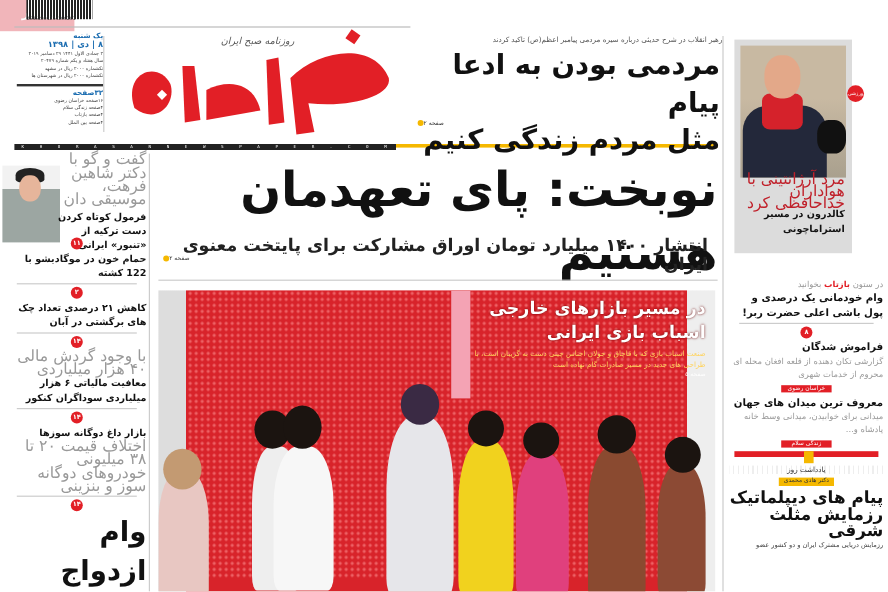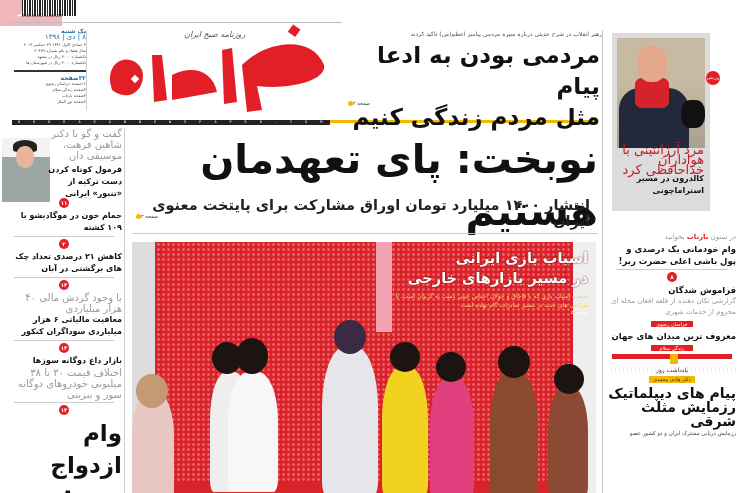--- a/index.html
+++ b/index.html
@@ -12,21 +12,21 @@
   .barcode { left: 22px; top: 0; width: 55px; height: 16px;
     background: repeating-linear-gradient(90deg, #222 0 1px, #fff 1px 2px, #222 2px 4px, #fff 4px 5px); }
   .barcode-num { left: 22px; top: 13px; font-size: 4px; color: #333; font-family: "DejaVu Sans Mono", monospace; }
   .watermark { left: 0; top: 0; width: 62px; height: 26px; background: rgba(230,120,130,0.55); color: #fff;
     font-size: 11px; font-weight: bold; text-align: center; line-height: 22px; }
   .topline { left: 12px; top: 22px; width: 330px; height: 1px; background: #bbb; }
 
   
   .info { left: 14px; top: 28px; width: 72px; font-size: 4px; line-height: 6px; color: #444; }
   .info .day { color: #1a6cb0; font-size: 6px; font-weight: bold; }
-  .info .date { color: #1a6cb0; font-size: 7px; font-weight: normal; margin-bottom: 2px; }
+  .info .date { color: #1a6cb0; font-size: 7px; font-weight: bold; margin-bottom: 2px; }
   .info .rule { height: 2px; background: #333; margin: 4px 0 3px; }
   .info .pages { color: #1a6cb0; font-size: 6px; font-weight: bold; }
   .info-sep { left: 86px; top: 30px; width: 1px; height: 80px; background: #ccc; }
 
   
   .logo { left: 92px; top: 20px; width: 240px; height: 100px; }
   .logo-sub { left: 184px; top: 30px; font-family: "DejaVu Serif", serif; font-size: 8px; color: #555; font-style: italic; }
 
   
   .strip { left: 12px; top: 120px; width: 318px; height: 5px; background: #222; color: #fff; font-size: 3.5px;
@@ -57,21 +57,21 @@
   .head { position: absolute; border-radius: 50%; background: #1b1410; }
   .photo-caption { right: 8px; top: 6px; width: 200px; color: #fff; }
   .photo-caption .t { font-size: 14.5px; font-weight: bold; line-height: 20px; text-shadow: 0 0 2px #600; }
   .photo-caption .d { font-size: 6px; color: #ffd35c; line-height: 9px; margin-top: 3px; }
   .photo-caption .pr { font-size: 5px; color: #fff; }
   .lcol-sep { left: 124px; top: 128px; width: 1px; height: 365px; background: #ccc; }
   .portrait { left: 2px; top: 138px; width: 48px; height: 64px; background: linear-gradient(180deg, #f2f2f2 0 30%, #9ca6a2 30%); }
   .portrait .face { position: absolute; left: 14px; top: 8px; width: 18px; height: 22px; border-radius: 45%; background: #e6b59b; }
   .portrait .hair { position: absolute; left: 11px; top: 2px; width: 24px; height: 12px; border-radius: 50% 50% 20% 20%; background: #222; }
   .lt { font-size: 8px; line-height: 12px; color: #111; font-weight: bold; }
-  .lg { font-size: 10px; line-height: 11px; color: #999; }
+  .lg { font-size: 13px; line-height: 11px; color: #999; }
   .badge { display: block; margin: 2px auto; width: 10px; height: 10px; border-radius: 50%; background: #e21f26; color: #fff;
     font-size: 5.5px; line-height: 10px; text-align: center; font-weight: bold; }
   .sep-line { height: 1px; background: #ccc; margin: 2px 8px; position: relative; }
   .big-l { font-size: 23px; line-height: 32px; font-weight: bold; color: #111; }
 
   
   .rcol-sep { left: 602px; top: 30px; width: 1px; height: 463px; background: #ccc; }
   .rphoto { left: 612px; top: 33px; width: 98px; height: 178px; background: #dcdcdc; }
   .rphoto .img { position: absolute; left: 5px; top: 5px; width: 88px; height: 110px;
     background: linear-gradient(180deg, #c8b9a2 0 40%, #a9a08e 100%); overflow: hidden; }
@@ -162,41 +162,41 @@
   <div class="kid" style="left:250px;top:125px;width:46px;height:130px;background:#f1d21e;"></div>
   <div class="head" style="left:258px;top:100px;width:30px;height:30px;"></div>
   <div class="kid" style="left:298px;top:136px;width:44px;height:120px;background:#e0407d;"></div>
   <div class="head" style="left:304px;top:110px;width:30px;height:30px;"></div>
   <div class="kid" style="left:358px;top:130px;width:48px;height:130px;background:#8a4a30;"></div>
   <div class="head" style="left:366px;top:104px;width:32px;height:32px;"></div>
   <div class="kid" style="left:416px;top:145px;width:40px;height:110px;background:#8c4a34;"></div>
   <div class="head" style="left:422px;top:122px;width:30px;height:30px;"></div>
 
   <div class="abs photo-caption rtl">
+    <div class="t">در مسیر بازارهای خارجی</div>
     <div class="t">اسباب بازی ایرانی</div>
-    <div class="t">در مسیر بازارهای خارجی</div>
     <div class="d">صنعت اسباب بازی که با قاچاق و جولان اجناس چینی دست به گریبان است، با طراحی های جدید در مسیر صادرات گام نهاده است</div>
     <div class="pr">صفحه ۵</div>
   </div>
 </div>
 
 <div class="abs lcol-sep"></div>
 <div class="abs portrait">
   <div class="hair"></div>
   <div class="face"></div>
 </div>
 
 <div class="abs rtl" style="left:46px;top:128px;width:76px;">
   <div class="lg">گفت و گو با دکتر شاهین فرهت، موسیقی دان</div>
   <div class="lt" style="margin-top:3px;">فرمول کوتاه کردن دست ترکیه از «تنبور» ایرانی</div>
 </div>
 
 <div class="abs rtl" style="left:6px;top:196px;width:116px;">
   <span class="badge">۱۱</span>
-  <div class="lt">حمام خون در موگادیشو با ۱۰۹ کشته</div>
+  <div class="lt">حمام خون در موگادیشو با 122 کشته</div>
   <div class="sep-line"></div>
   <span class="badge">۲</span>
   <div class="lt">کاهش ۲۱ درصدی تعداد چک های برگشتی در آبان</div>
   <div class="sep-line"></div>
   <span class="badge">۱۴</span>
   <div class="lg">با وجود گردش مالی ۴۰ هزار میلیاردی</div>
   <div class="lt">معافیت مالیاتی ۶ هزار میلیاردی سوداگران کنکور</div>
   <div class="sep-line"></div>
   <span class="badge">۱۴</span>
   <div class="lt">بازار داغ دوگانه سوزها</div>
@@ -227,20 +227,21 @@
     <span style="color:#e21f26;font-weight:bold;">بازتاب</span>
     <span>بخوانید</span>
   </div>
   <div class="rt">وام خودمانی یک درصدی و پول باشی اعلی حضرت ربر!</div>
   <div class="sep-line"></div>
   <span class="badge">۸</span>
   <div class="rt">فراموش شدگان</div>
   <div class="rg">گزارشی تکان دهنده از قلعه افغان محله ای محروم از خدمات شهری</div>
   <span class="red-label">خراسان رضوی</span>
   <div class="rt">معروف ترین میدان های جهان</div>
+  <div class="rg">میدانی برای خوابیدن، میدانی وسط خانه پادشاه و...</div>
   <span class="red-label">زندگی سلام</span>
   <div class="ribbon">
       <div class="y"></div>
     </div>
   <div class="note">یادداشت روز</div>
   <span class="yellow-label">دکتر هادی محمدی</span>
   <div class="rbig">پیام های دیپلماتیک رزمایش مثلث شرقی</div>
   <div class="rg" style="color:#444;font-size:5.5px;">رزمایش دریایی مشترک ایران و دو کشور عضو</div>
 </div>
 

